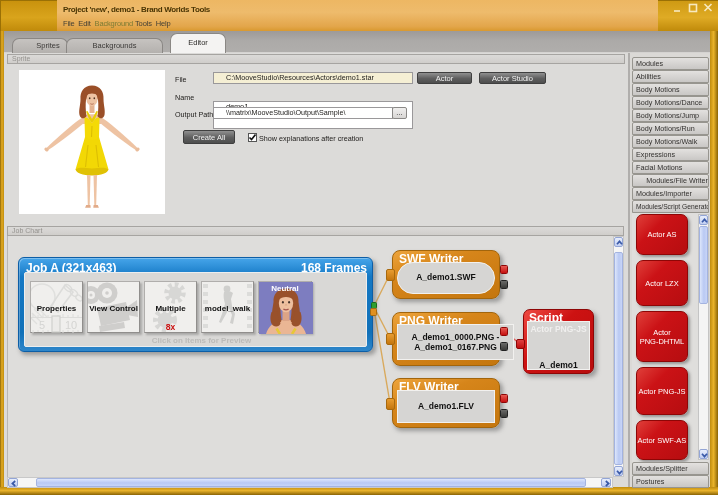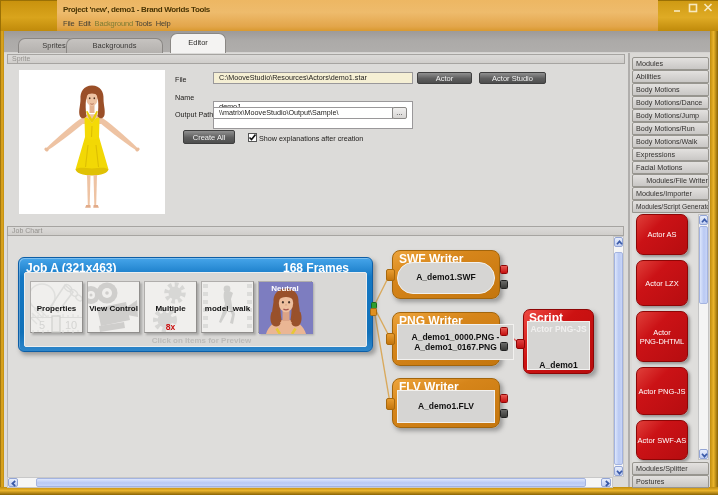--- a/index.html
+++ b/index.html
@@ -19,21 +19,21 @@
 
 .wbtn{stroke:#f7e9c0;stroke-width:1.6;fill:none;}
 
 #tabrow{left:4px;top:31px;width:706px;height:22px;background:linear-gradient(180deg,#9d9a98,#acaaa8 45%,#b0aeac);}
 .tab{position:absolute;top:38px;height:15px;background:linear-gradient(180deg,#c6c3c0,#b4b1ae);border:1px solid #8a8784;border-bottom:none;border-radius:7px 7px 0 0;font-size:7.5px;color:#3c3a38;text-align:center;line-height:14px;}
 #tab-editor{top:33px;height:20px;background:#f4f3f2;color:#2c2a28;line-height:17px;}
 
 .strip{background:linear-gradient(180deg,#dbdad8,#d0cecb);border:1px solid #a6a4a1;font-size:7px;color:#95938f;padding-left:4px;line-height:8.5px;}
 
 .flabel{font-size:7.2px;color:#1c1a18;}
-.field{position:absolute;border:1px solid #9a989a;background:#fff;font-size:7.2px;color:#1c1a18;line-height:10px;padding-left:5px;}
+.field{position:absolute;border:1px solid #9a989a;background:#fff;font-size:7.2px;color:#1c1a18;line-height:10px;padding-left:12px;}
 .dbtn{position:absolute;background:linear-gradient(180deg,#909090,#5e5e5e 55%,#4e4e4e);border:1px solid #3f3f3f;border-radius:2px;color:#f2f2f2;font-size:7.5px;text-align:center;}
 
 .node-ttl{position:absolute;font-size:12px;font-weight:bold;color:#fff;}
 .graybox{position:absolute;background:#d6d5d3;border:1px solid #f2f1ef;}
 .nodetext{font-size:8.5px;font-weight:bold;color:#111;text-align:center;}
 
 .rbar{position:absolute;left:632px;width:77px;height:13px;background:linear-gradient(180deg,#e3e1df,#c9c7c5);border:1px solid #97958f;border-radius:2px 2px 0 0;font-size:7.2px;color:#33312f;padding-left:3px;line-height:12px;white-space:nowrap;overflow:hidden;}
 .redbtn{position:absolute;left:636px;width:52px;background:linear-gradient(135deg,#e0403a 0%,#cb1216 35%,#b60d10 100%);border:1px solid #8e0606;border-radius:7px;color:#fff;font-size:7.5px;text-align:center;box-shadow:2px 2px 3px rgba(90,90,90,.55);display:flex;align-items:center;justify-content:center;line-height:9px;}
 .sbbtn{background:linear-gradient(180deg,#e8eefc,#c2cff2);border:1px solid #93a5d6;border-radius:2px;font-size:0;line-height:0;}
 .sbbtn svg{display:block;}
@@ -61,21 +61,21 @@
   <div class="abs" id="menu">File&nbsp; Edit&nbsp; <span class="grn">Background</span>&nbsp;Tools&nbsp; Help</div>
   <svg class="abs" style="left:668px;top:0;width:50px;height:16px" viewBox="0 0 50 16">
     <line x1="6" y1="11" x2="12" y2="11" class="wbtn"></line>
     <rect x="21.5" y="4.5" width="7" height="7" class="wbtn"></rect>
     <line x1="36.5" y1="4" x2="43.5" y2="11" class="wbtn"></line>
     <line x1="43.5" y1="4" x2="36.5" y2="11" class="wbtn"></line>
   </svg>
 
   <div class="abs" id="tabrow"></div>
   <div class="abs" style="left:4px;top:52px;width:706px;height:1px;background:#d5d3d1;"></div>
-  <div class="tab" style="left:18px;width:56px;padding-left:16px;">Sprites</div>
+  <div class="tab" style="left:12px;width:56px;padding-left:16px;">Sprites</div>
   <div class="tab" style="left:66px;width:97px;">Backgrounds</div>
   <div class="tab" id="tab-editor" style="left:170px;width:56px;">Editor</div>
 
   <div class="abs" id="brd-l"></div>
   <div class="abs" id="brd-r"></div>
   <div class="abs" id="brd-b"></div>
 
   <div class="abs strip" style="left:7px;top:54px;width:618px;height:10px;">Sprite</div>
   <div class="abs" id="spritebox" style="left:19px;top:70px;width:146px;height:144px;background:#fff;">
     <svg width="146" height="144" viewBox="0 0 146 144">
@@ -135,21 +135,21 @@
     <g stroke="#d9a95c" stroke-width="1.4" fill="none">
       <path d="M367 70 L383 38"></path>
       <path d="M367 71 L383 102"></path>
       <path d="M367 73 L383 167"></path>
     </g>
     <path d="M498 96 L512 107" stroke="#e06060" stroke-width="1.4" fill="none"></path>
   </svg>
 
   <div class="abs" id="joba" style="left:18px;top:257px;width:355px;height:95px;background:linear-gradient(180deg,#46a5ea,#1478c4 20%,#1070b8 80%,#2e86ca);border:1px solid #0d5ea6;border-radius:6px;box-shadow:inset 1px 1px 0 rgba(255,255,255,.3), 2.5px 3px 4px rgba(110,110,110,.6);"></div>
   <div class="node-ttl" style="left:26px;top:261px;">Job A (321x463)</div>
-  <div class="node-ttl" style="left:283px;top:261px;width:84px;text-decoration:underline;">168 Frames</div>
+  <div class="node-ttl" style="left:283px;top:261px;width:84px;text-align:right;text-decoration:underline;">168 Frames</div>
   <div class="abs" style="left:24px;top:272px;width:343px;height:75px;background:#d9d8d6;border:1px solid #eceeef;border-radius:2px;"></div>
 
   <div class="item" style="left:30px;">
       <svg class="sk" width="51" height="51" viewBox="0 0 51 51">
       <circle cx="11" cy="15" r="13" fill="none" stroke="#e0e0de" stroke-width="1.6"></circle>
       <path d="M3 27 l9 9 M1 31 l8 8 M0 36 l6 6 M6 25 l10 10" stroke="#e0e0de" stroke-width="1.3" fill="none"></path>
       <path d="M34 3 L42 10 L27 30 L20 24 Z" fill="none" stroke="#dcdcda" stroke-width="1.6"></path>
       <ellipse cx="37" cy="6" rx="4" ry="2.6" transform="rotate(40 37 6)" fill="none" stroke="#dcdcda" stroke-width="1.4"></ellipse>
       <ellipse cx="43" cy="11" rx="4" ry="2.6" transform="rotate(40 43 11)" fill="none" stroke="#dcdcda" stroke-width="1.4"></ellipse>
       <ellipse cx="48" cy="16" rx="3.6" ry="2.4" transform="rotate(40 48 16)" fill="none" stroke="#dcdcda" stroke-width="1.4"></ellipse>

